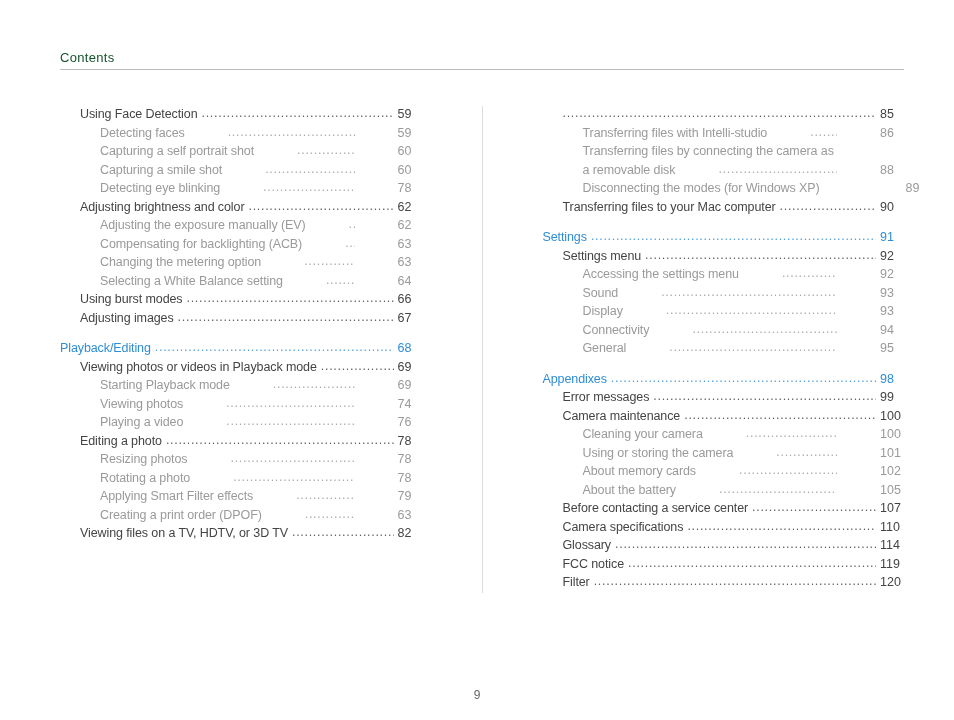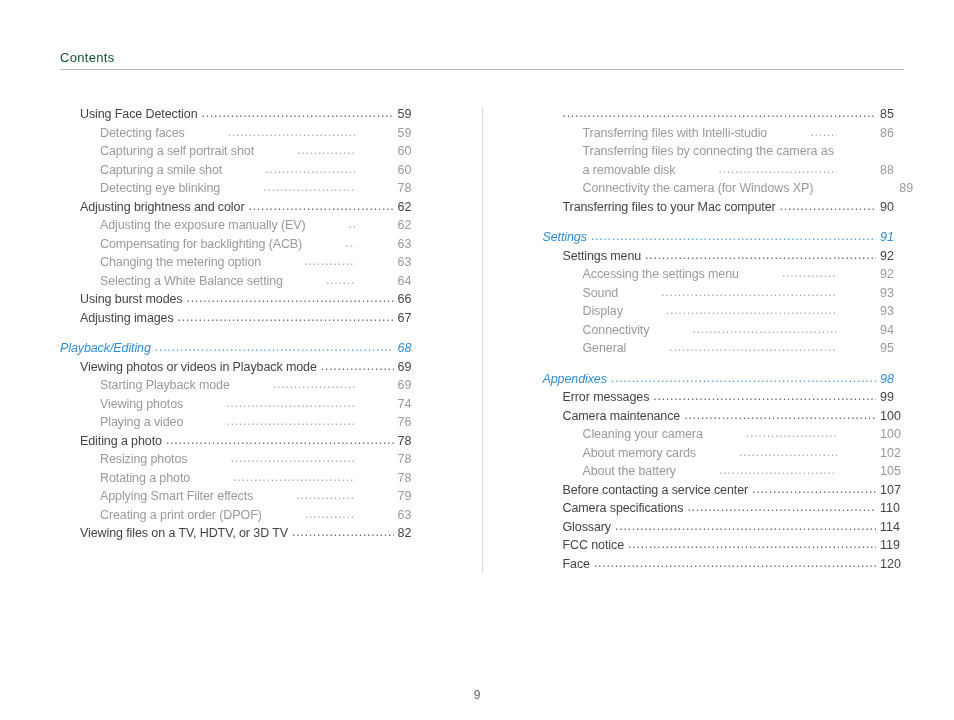--- a/index.html
+++ b/index.html
@@ -70,21 +70,21 @@
     flex: 0 0 auto;
     padding-left: 4px;
     min-width: 24px;
     text-align: left;
   }
 
   .lvl1 { padding-left: 0px;  color: #444;  }
   .lvl2 { padding-left: 20px; color: #444;  }
   .lvl3 { padding-left: 40px; color: #9a9a9a; gap: 39px; }
 
-  .lvl1 .label, .lvl1 .pg   { color: #444; font-style: italic; }
+  .lvl1 .label, .lvl1 .pg   { color: #444; }
   .lvl2 .label, .lvl2 .pg   { color: #444; }
   .lvl3 .label, .lvl3 .pg, .lvl3 .leader::after { color: #9a9a9a; }
 
   .section { color: #2f8dd6 !important; }
   .section .label, .section .pg, .section .leader::after { color: #2f8dd6; }
 
   .spacer { height: 12px; }
 
   .pageno {
     position: absolute;
@@ -234,21 +234,21 @@
         </div>
         <div class="entry lvl3">
           <span class="label">Transferring files by connecting the camera as</span>
         </div>
         <div class="entry lvl3">
           <span class="label">a removable disk</span>
           <span class="leader"></span>
           <span class="pg">88</span>
         </div>
         <div class="entry lvl3">
-          <span class="label">Connectivity the camera (for Windows XP)</span>
+          <span class="label">Disconnecting the modes (for Windows XP)</span>
           <span class="leader"></span>
           <span class="pg">89</span>
         </div>
         <div class="entry lvl2">
           <span class="label">Transferring files to your Mac computer</span>
           <span class="leader"></span>
           <span class="pg">90</span>
         </div>
         <div class="spacer"></div>
         <div class="entry lvl1 section">
@@ -301,20 +301,25 @@
           <span class="label">Camera maintenance</span>
           <span class="leader"></span>
           <span class="pg">100</span>
         </div>
         <div class="entry lvl3">
           <span class="label">Cleaning your camera</span>
           <span class="leader"></span>
           <span class="pg">100</span>
         </div>
         <div class="entry lvl3">
+          <span class="label">Using or storing the camera</span>
+          <span class="leader"></span>
+          <span class="pg">101</span>
+        </div>
+        <div class="entry lvl3">
           <span class="label">About memory cards</span>
           <span class="leader"></span>
           <span class="pg">102</span>
         </div>
         <div class="entry lvl3">
           <span class="label">About the battery</span>
           <span class="leader"></span>
           <span class="pg">105</span>
         </div>
         <div class="entry lvl2">
@@ -331,21 +336,21 @@
           <span class="label">Glossary</span>
           <span class="leader"></span>
           <span class="pg">114</span>
         </div>
         <div class="entry lvl2">
           <span class="label">FCC notice</span>
           <span class="leader"></span>
           <span class="pg">119</span>
         </div>
         <div class="entry lvl2">
-          <span class="label">Face</span>
+          <span class="label">Filter</span>
           <span class="leader"></span>
           <span class="pg">120</span>
         </div>
       </div>
   </div>
 </div>
 
 <div class="pageno">9</div>
 
 </body></html>

